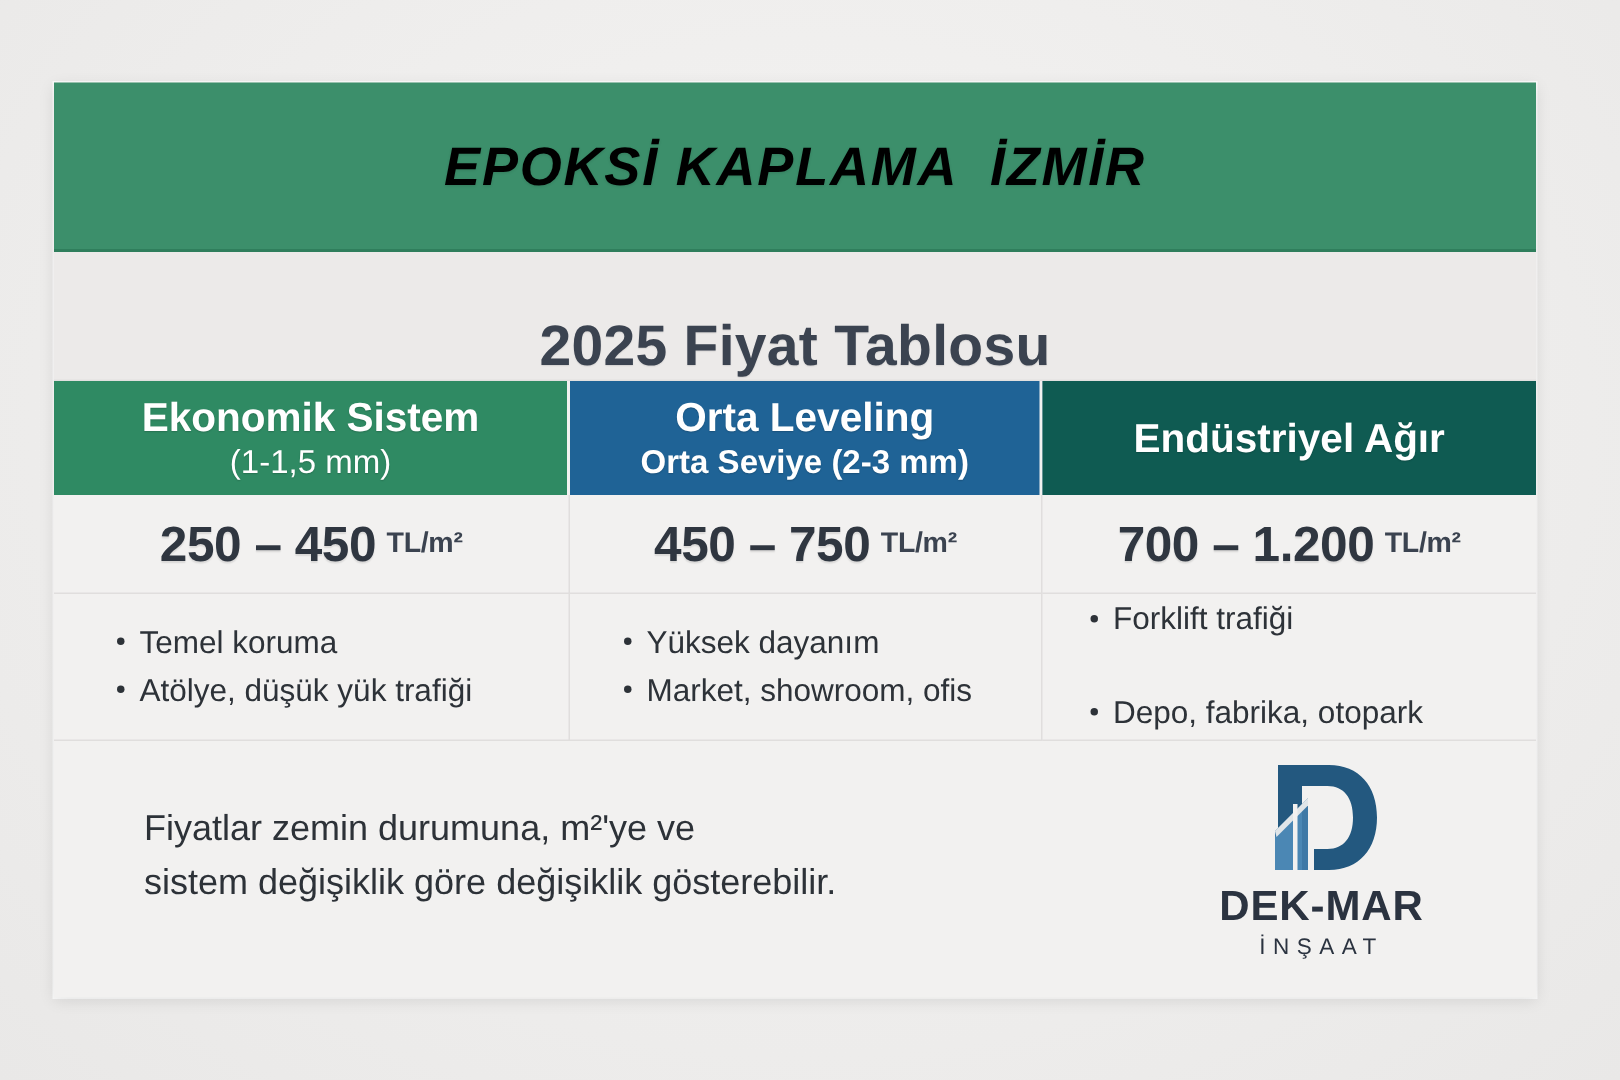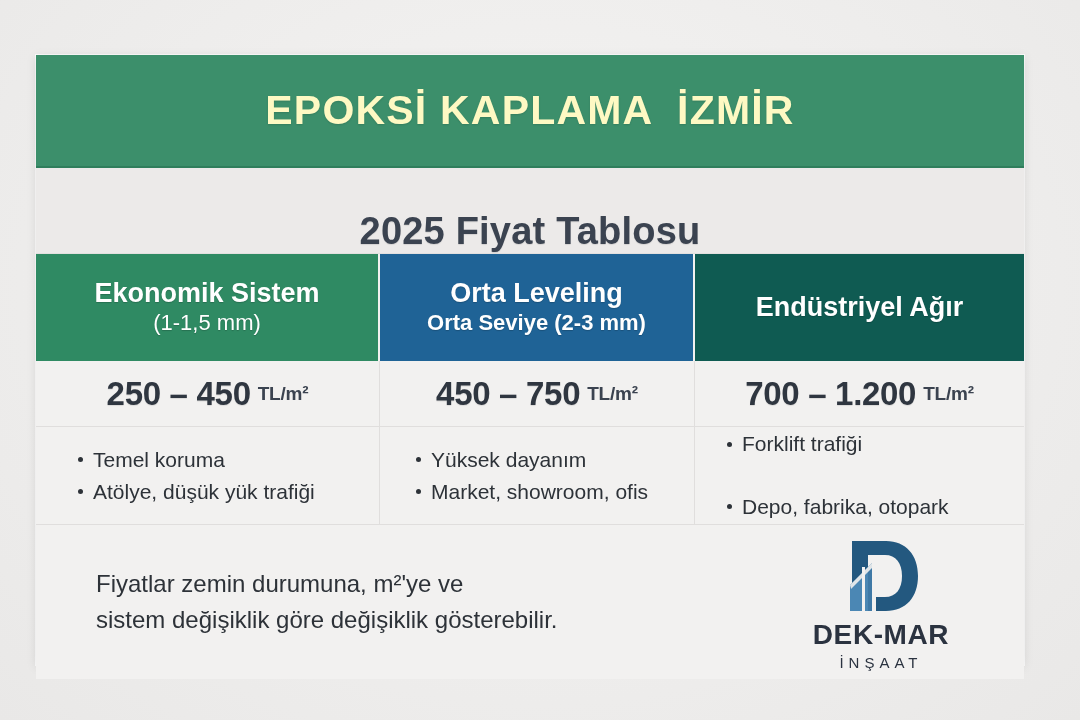--- a/index.html
+++ b/index.html
@@ -34,27 +34,28 @@
   
   .title-band {
     height: 111px;
     background: #3c8f6b;
     display: flex;
     align-items: center;
     justify-content: center;
     border-bottom: 2px solid #2f7e5c;
   }
   .title-band .title {
-    color: #fef9c3;
-    font-size: 41px;
+    color: #000000;
+    font-size: 36px;
     font-weight: bold;
     letter-spacing: 1.2px;
     line-height: 1;
     white-space: pre;
     text-shadow: 0 1px 2px rgba(0,0,0,0.12);
+    font-style: italic;
   }
 
   
   .subtitle-band {
     height: 85px;
     background: #eceae9;
     display: flex;
     align-items: flex-end;
     justify-content: center;
     border-bottom: 1px solid #e2e0df;
@@ -80,21 +81,21 @@
 
   .cell {
     box-sizing: border-box;
     flex: 0 0 auto;
   }
   .col-0 { width: 344px; }
   .col-1 { width: 315px; }
   .col-2 { width: 329px; }
 
   
-  .row-head { height: 107px; }
+  .row-head { height: 76px; }
   .head-cell {
     display: flex;
     flex-direction: column;
     align-items: center;
     justify-content: center;
     color: #ffffff;
     text-align: center;
     border-right: 2px solid #f2f1f0;
     padding: 0 6px;
   }

